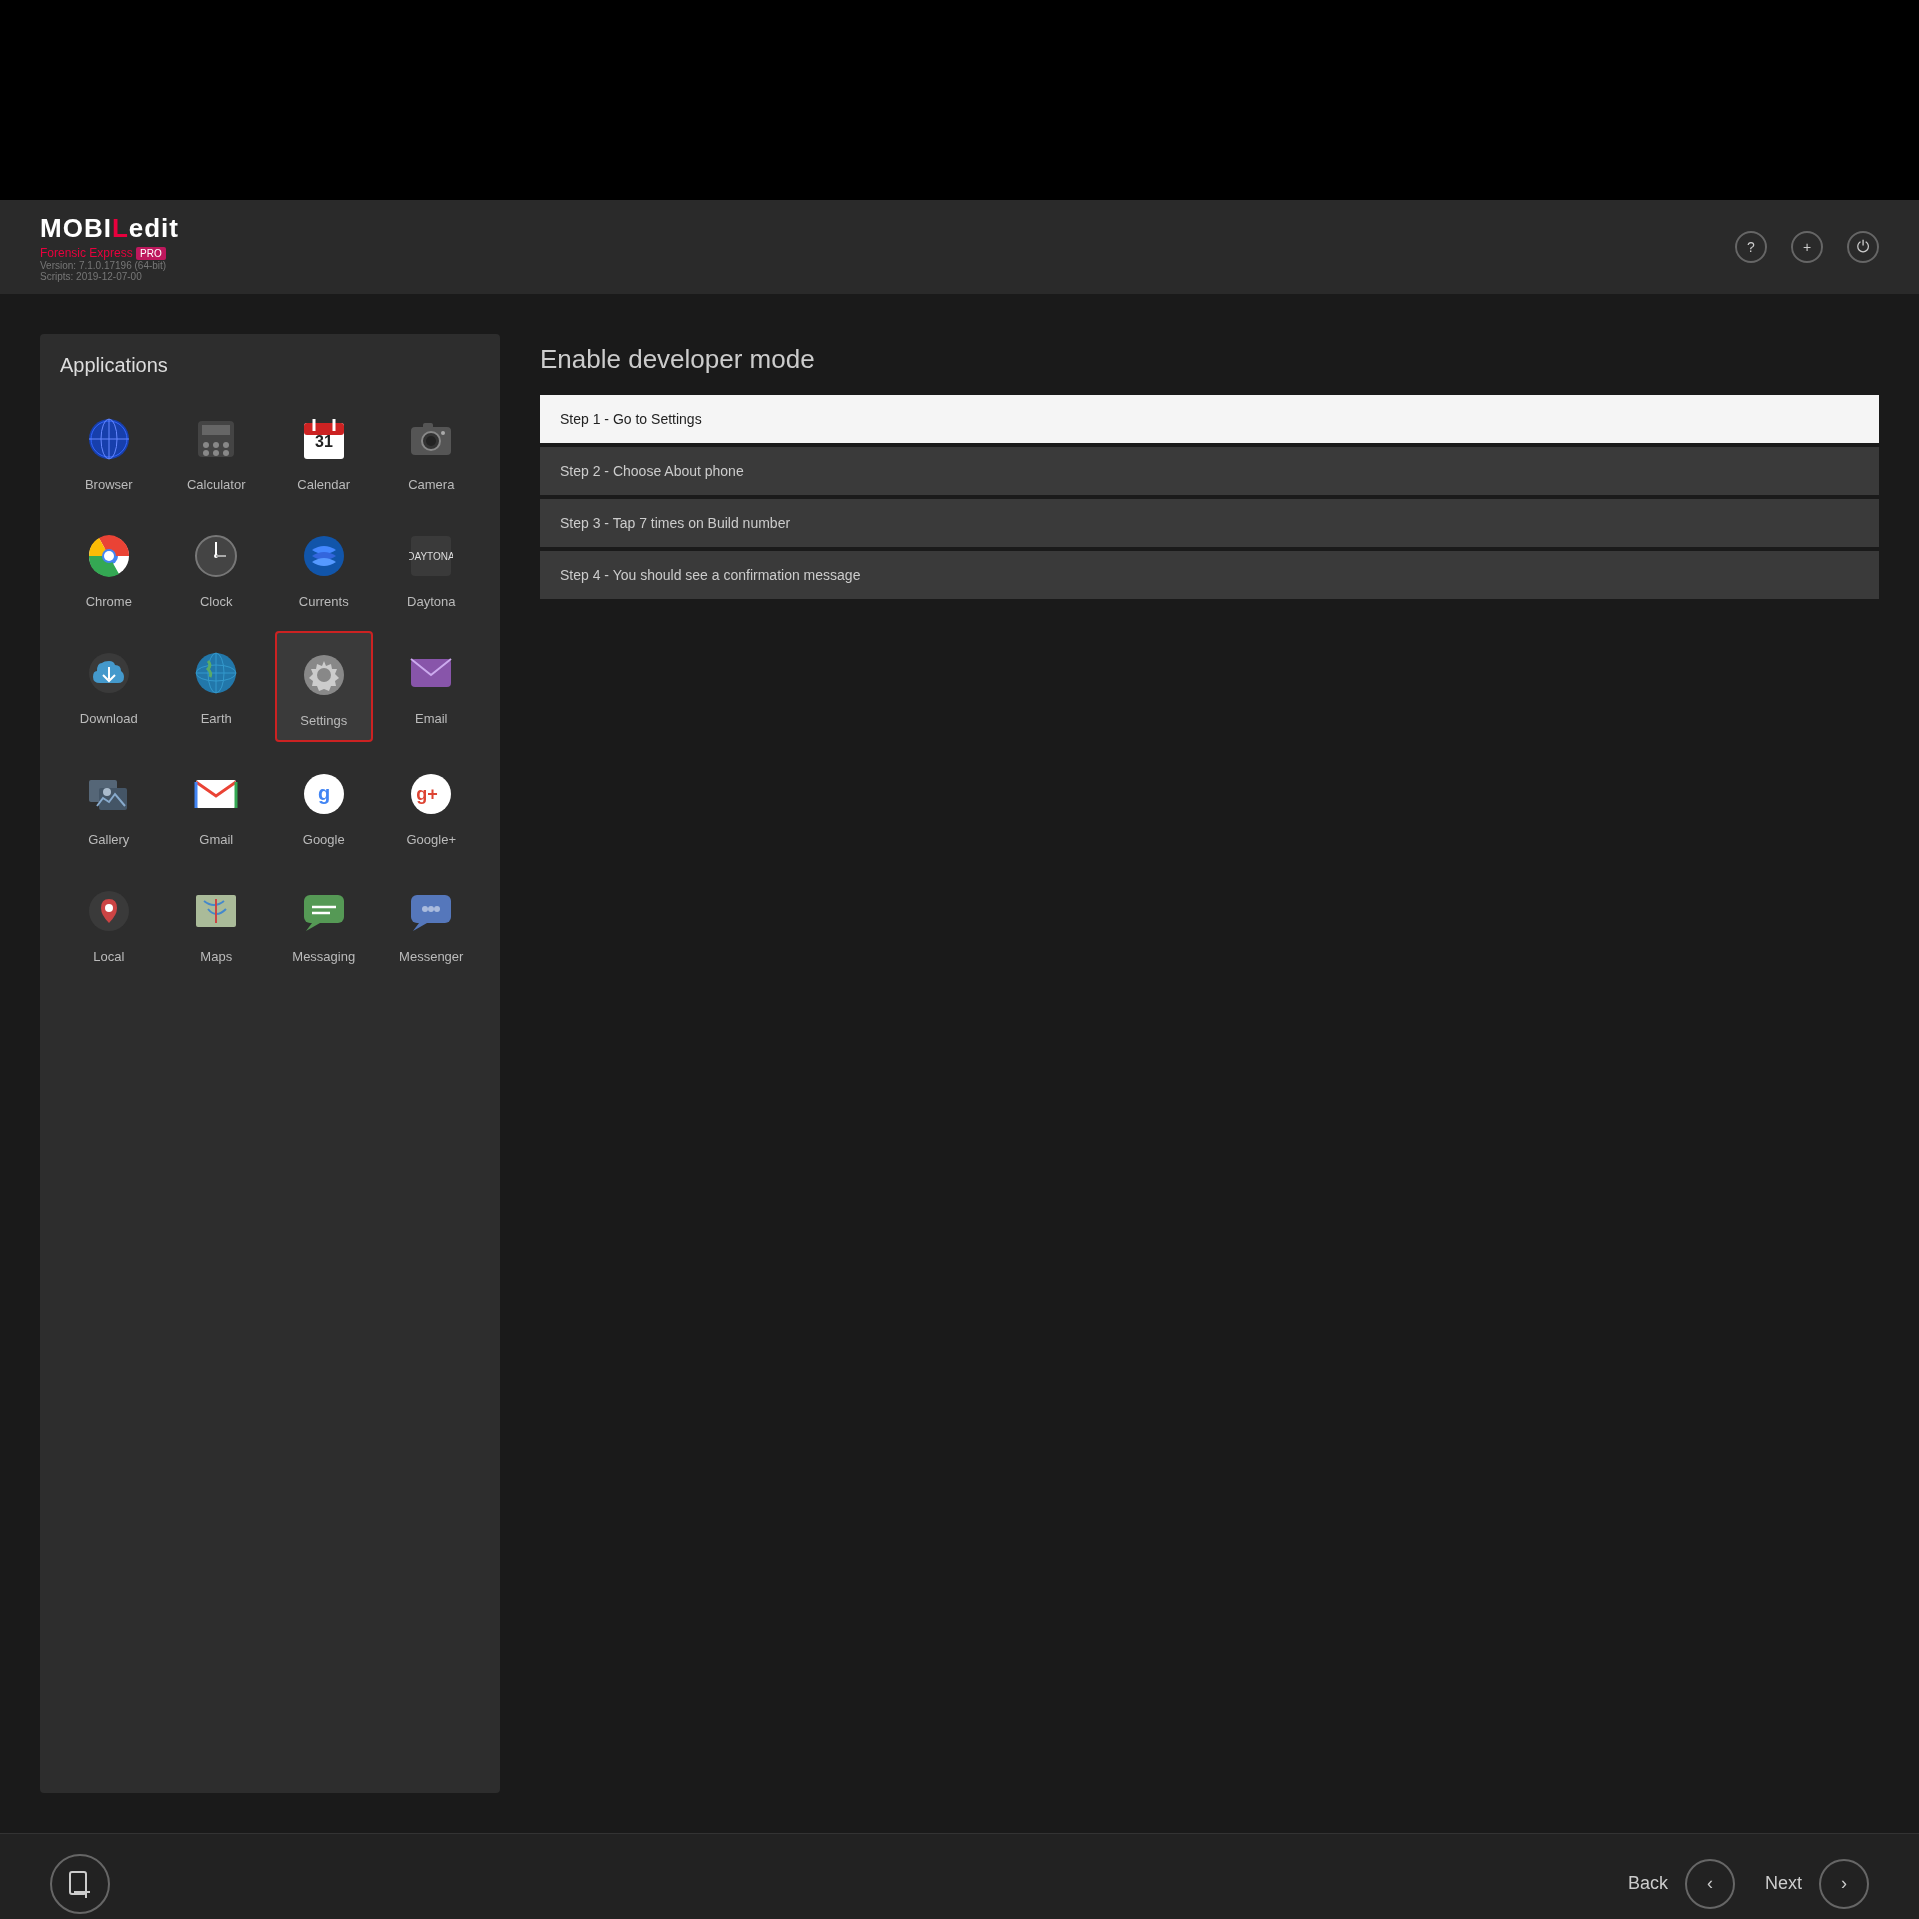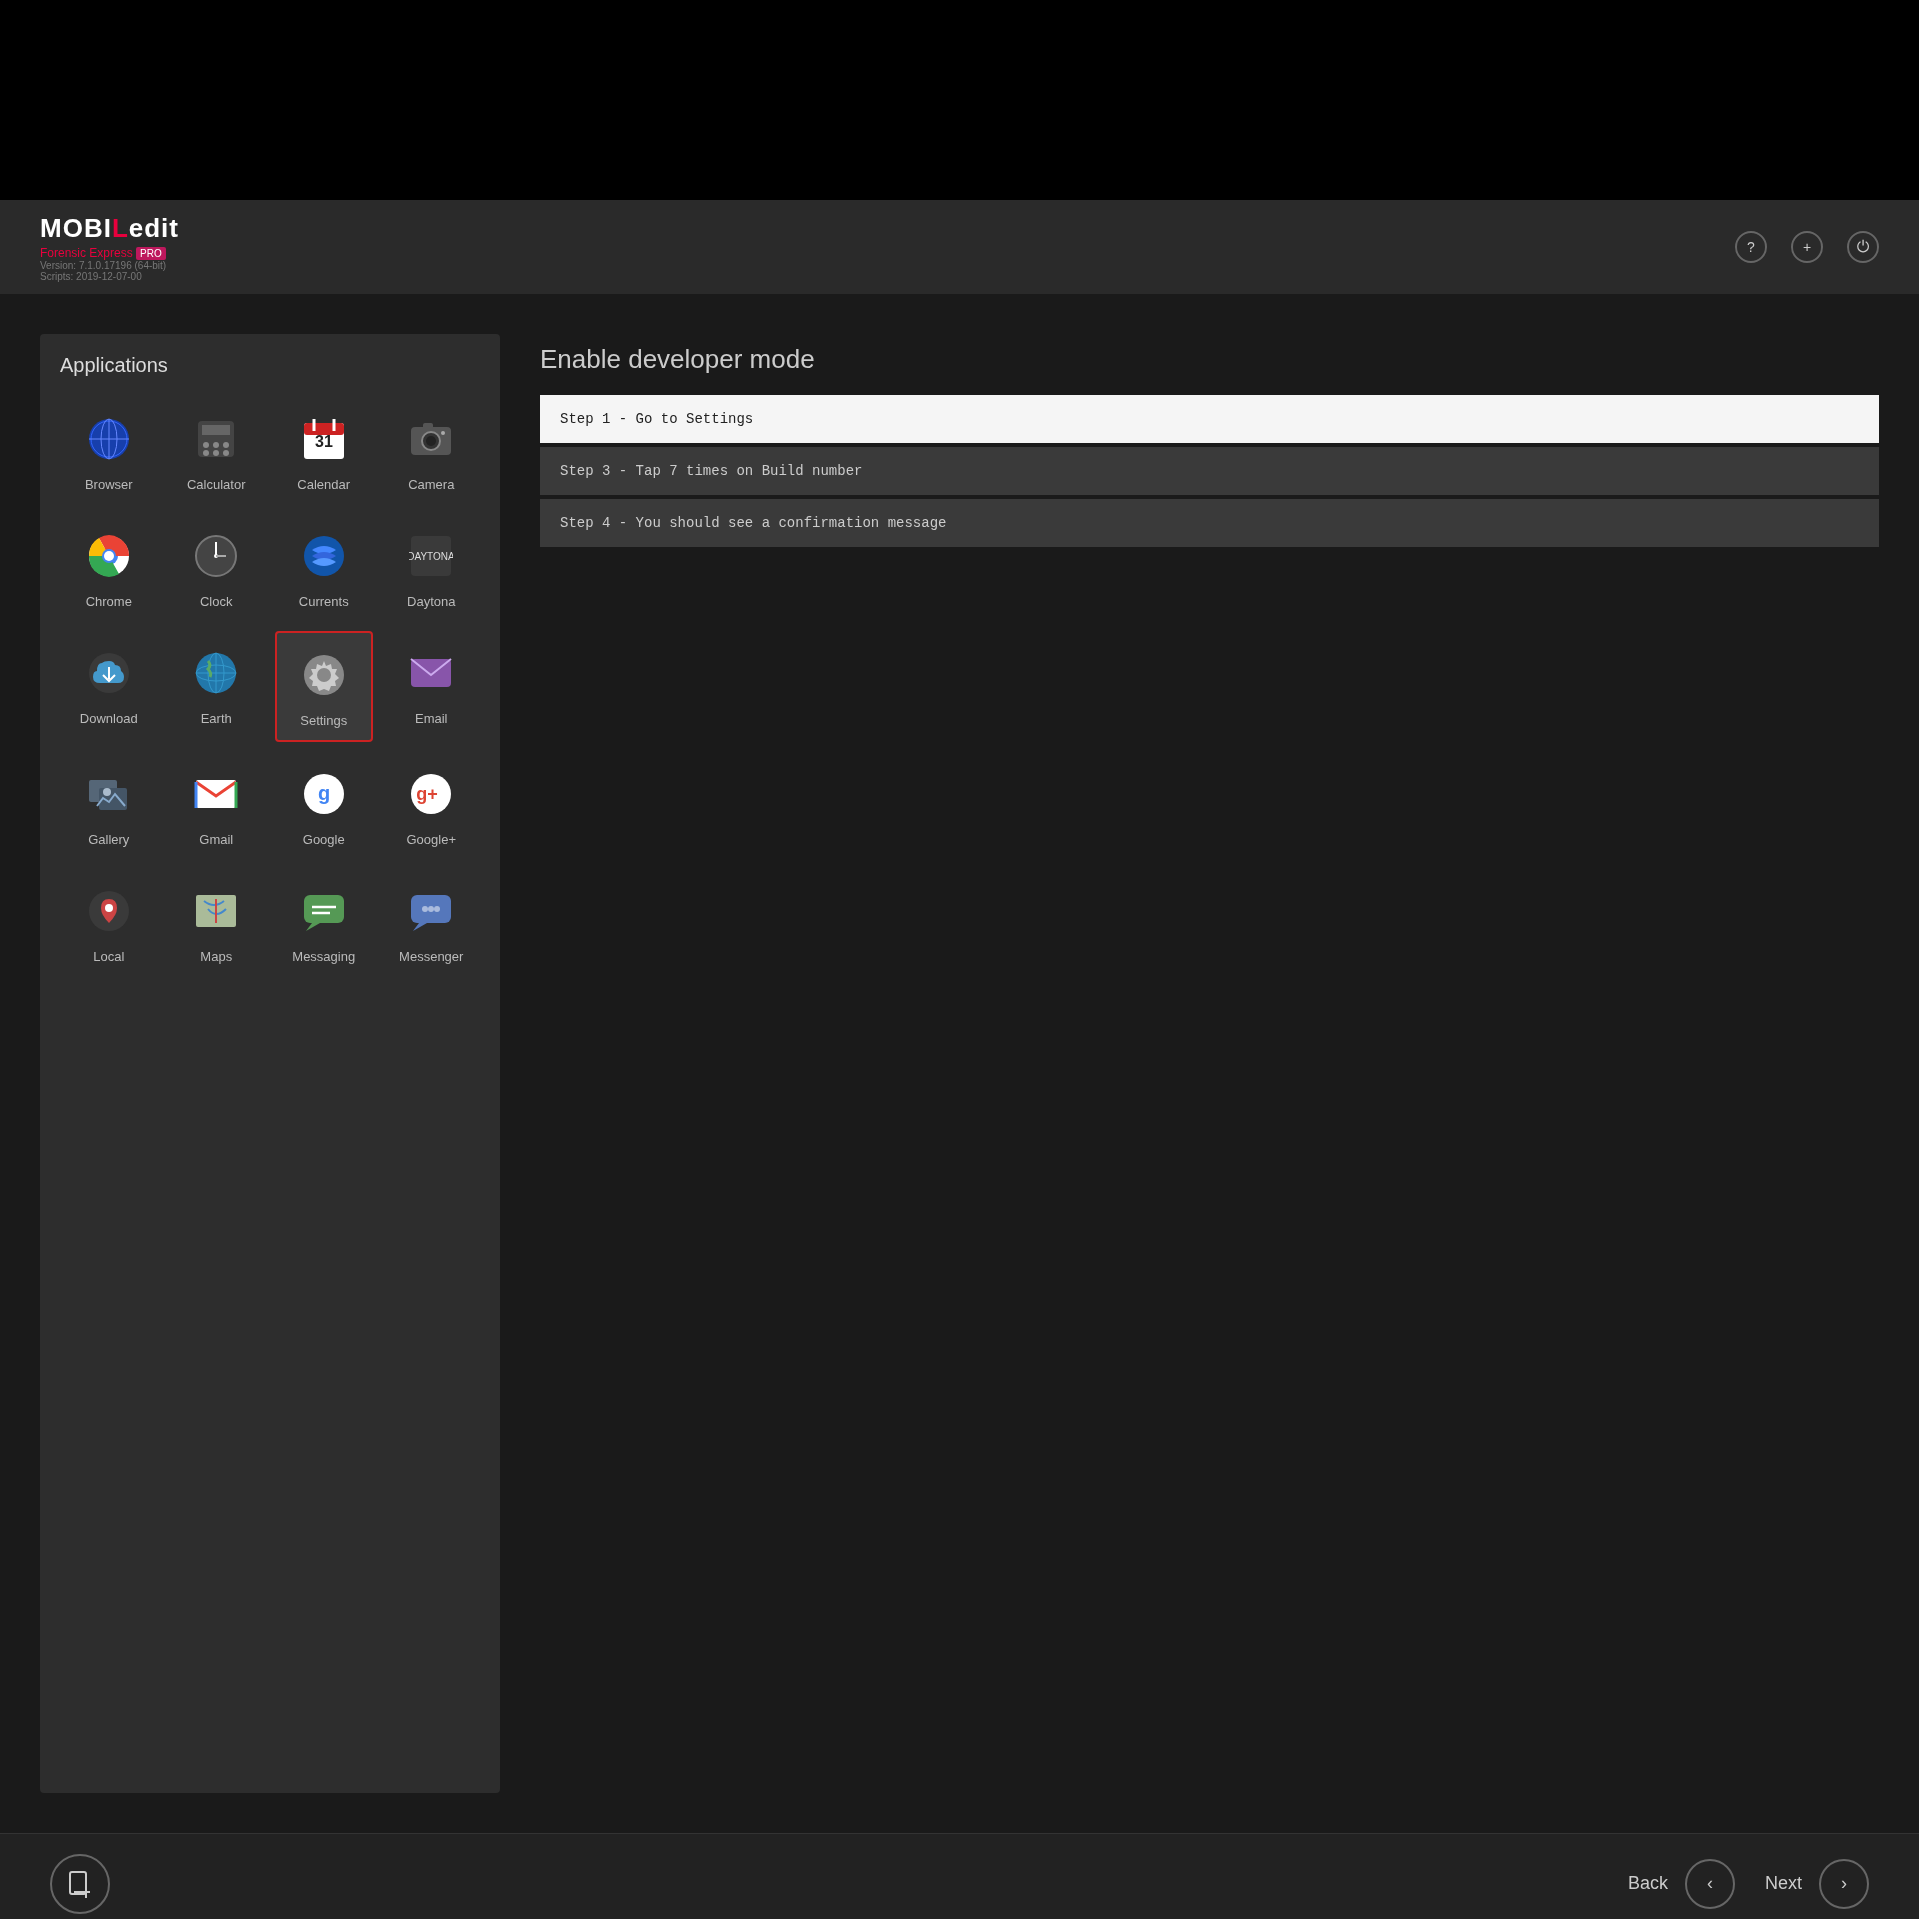--- a/index.html
+++ b/index.html
@@ -153,21 +153,20 @@
     .instructions-text {
       font-size: 14px;
       color: #999;
       margin-bottom: 20px;
     }
 
     .steps-list {
       display: flex;
       flex-direction: column;
       gap: 4px;
-      font-family: Liberation Mono, monospace;
     }
 
     .step-item {
       background: #3a3a3a;
       padding: 16px 20px;
       font-size: 14px;
       color: #ccc;
       cursor: pointer;
     }
 
@@ -474,20 +473,21 @@
           <div class="app-label">Messenger</div>
         </div>
       </div>
   </div>
 
   <div class="right-panel">
     <div class="page-title">Enable developer mode</div>
     <div class="steps-list" id="steps-list">
 
     <div class="step-item active">Step 1 - Go to Settings</div>
+        <div class="step-item">Step 2 - Choose About phone</div>
         <div class="step-item">Step 3 - Tap 7 times on Build number</div>
         <div class="step-item">Step 4 - You should see a confirmation message</div>
       </div>
   </div>
 
 </div>
 
 <div class="bottom-bar">
   <div class="add-device-btn">
     <svg width="28" height="28" viewBox="0 0 28 28" fill="none">

